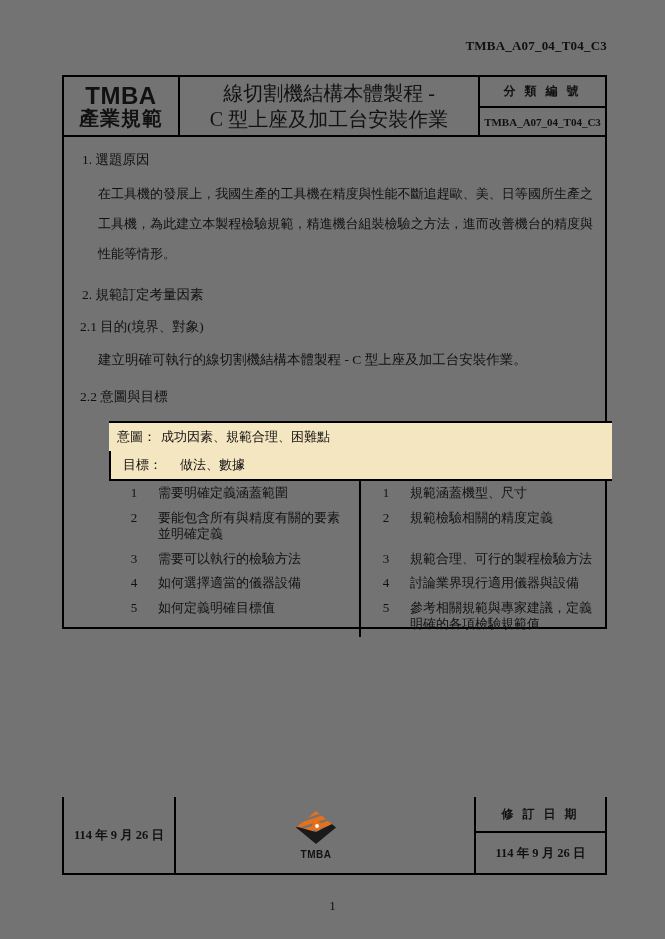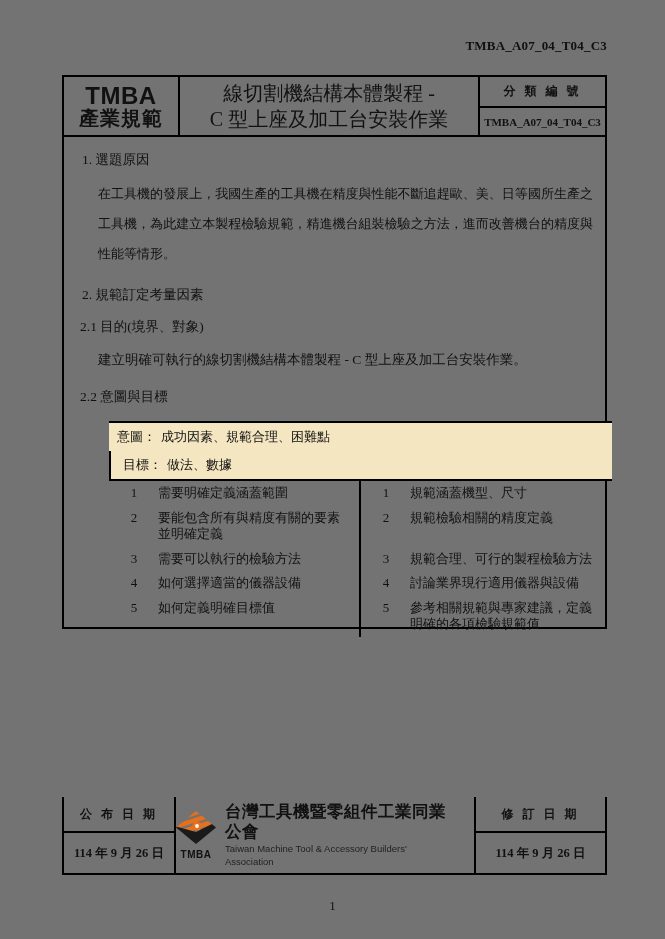--- a/index.html
+++ b/index.html
@@ -30,21 +30,21 @@
   .h-2{margin:16px 0 0 4px;}
   .h-21{margin:12px 0 0 2px;}
   .h-22{margin:17px 0 0 2px;}
   .para{margin:9px -2px 0 20px;font-size:13px;line-height:30px;text-align:justify;}
   .para-21{margin:13px 0 0 20px;font-size:13.5px;line-height:20px;}
 
   
   .ig-table{margin:14px 0 0 31px;width:503px;font-size:13px;box-sizing:border-box;}
   .t-hrow{display:flex;background:#F5E6C2;border-top:2px solid #000;border-bottom:2px solid #000;flex-direction:column;}
   .t-hcell-l{width:250px;box-sizing:border-box;display:flex;padding:5px 0;}
-  .t-hcell-r{flex:1;border-left:2px solid #000;display:flex;padding:5px 0;}
+  .t-hcell-r{flex:1;border-left:2px solid #000;display:flex;padding:5px 0;gap:13px;}
   .t-label{margin-left:8px;width:44px;flex:none;}
   .t-hcell-r .t-label{margin-left:12px;}
   .t-row{display:flex;}
   .t-cell-l{width:250px;box-sizing:border-box;display:flex;padding:4px 0;}
   .t-cell-r{flex:1;border-left:2px solid #000;display:flex;padding:4px 0;}
   .t-num{width:22px;flex:none;text-align:center;margin-left:14px;line-height:16.5px;}
   .t-text{margin-left:13px;margin-right:8px;line-height:16.5px;}
   .t-cell-l .t-text{max-width:188px;}
 
   
@@ -159,21 +159,20 @@
         <div class="t-cell-r">
           <span class="t-num">5</span>
           <span class="t-text">參考相關規範與專家建議，定義明確的各項檢驗規範值</span>
         </div>
       </div>
     </div>
   </div>
 
   <div class="footer">
     <div class="f-col f-left">
-      <div class="f-label">公 布 日 期</div>
       <div class="f-date">114 年 9 月 26 日</div>
     </div>
     <div class="f-center">
       <div class="f-logo">
         <span>
           <svg width="40" height="33" viewBox="0 0 40 33">
             <defs>
                 <clipPath id="dmd">
                   <polygon points="20,0 40,16.5 20,33 0,16.5"></polygon>
                 </clipPath>
@@ -183,24 +182,20 @@
               <rect x="-6" y="7" width="52" height="4.6" fill="#E8701A" transform="rotate(-18 20 16.5)"></rect>
               <rect x="-6" y="14" width="52" height="4.6" fill="#E8701A" transform="rotate(-18 20 16.5)"></rect>
               <polygon points="0,33 40,33 40,11 20,21 0,15.5" fill="#1a1a1a"></polygon>
               <circle cx="21" cy="15" r="4.6" fill="#E8701A"></circle>
               <circle cx="21" cy="15" r="1.9" fill="#ffffff"></circle>
             </g>
           </svg>
         </span>
         <div class="f-logo-text">TMBA</div>
       </div>
-      <div class="f-org">
-        <div class="f-org-zh">台灣工具機暨零組件工業同業公會</div>
-        <div class="f-org-en">Taiwan Machine Tool &amp; Accessory Builders' Association</div>
-      </div>
     </div>
     <div class="f-col f-right">
       <div class="f-label">修 訂 日 期</div>
       <div class="f-date">114 年 9 月 26 日</div>
     </div>
   </div>
 
   <div class="page-num">1</div>
 
 </div>

